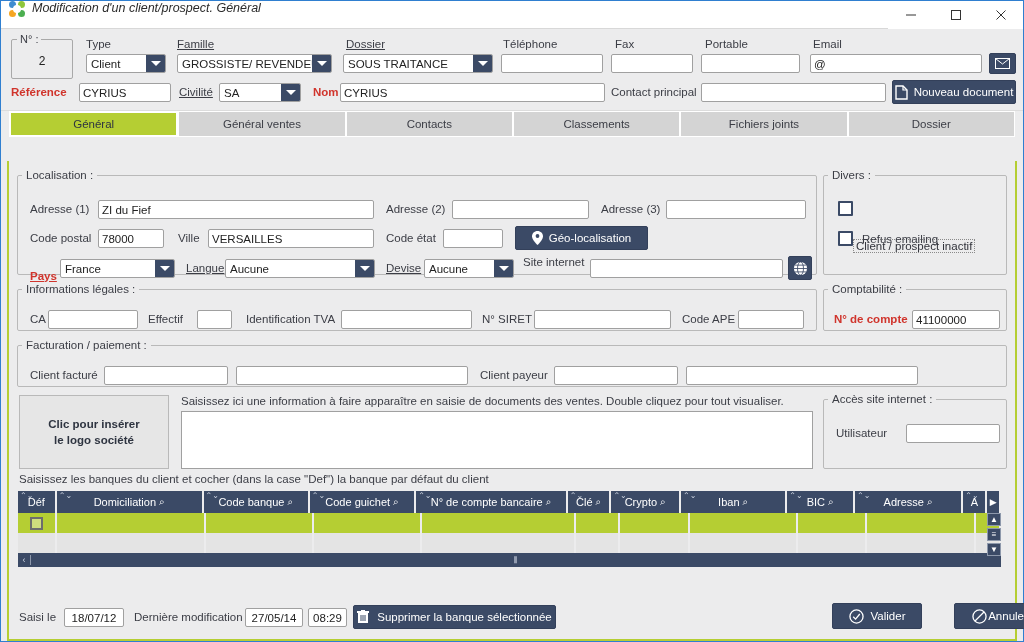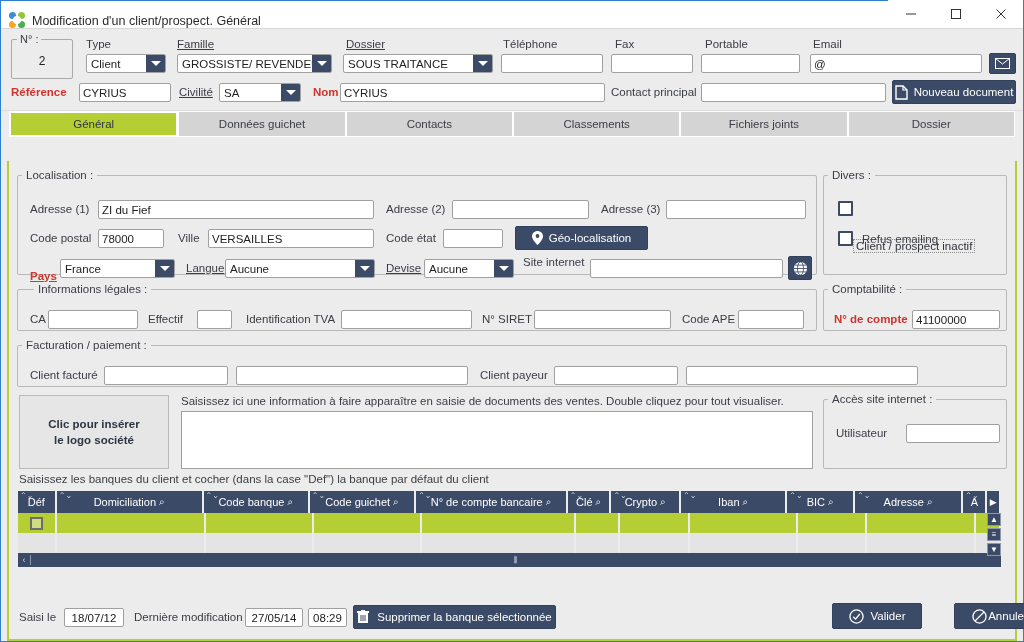--- a/index.html
+++ b/index.html
@@ -15,23 +15,24 @@
   .window {
     width: 1024px; height: 642px;
     border: 1px solid #2f7fd0;
     background: #ececed;
     position: relative;
     display: flex; flex-direction: column;
   }
   
   .titlebar {
     height: 28px; background: #ffffff;
-    display: flex; align-items: flex-end;
+    display: flex; align-items: flex-start;
     flex: 0 0 28px;
     border-bottom: 1px solid #d8d8d8;
+    font-style: italic;
   }
   .app-icon { width: 16px; height: 16px; margin-left: 8px; margin-right: 7px; position: relative; flex: 0 0 16px;}
   .app-icon .q { position: absolute; width: 7px; height: 7px; border-radius: 50%; }
   .app-icon .q1 { background: #3f8cd0; left: 0; top: 0; }
   .app-icon .q2 { background: #8fc63d; right: 0; top: 0; }
   .app-icon .q3 { background: #f5a623; left: 0; bottom: 0; }
   .app-icon .q4 { background: #4caf50; right: 0; bottom: 0; }
   .app-icon .ctr { position: absolute; left: 4px; top: 4px; width: 8px; height: 8px; border-radius: 50%; background: #ffffff; }
   .title-text { font-size: 12.5px; color: #2b2b2b; }
   .win-btns { margin-left: auto; display: flex; height: 28px; }
@@ -236,21 +237,21 @@
           <path d="M1 1 h7 l4 4 v9 h-11 z" fill="none" stroke="#fff" stroke-width="1.4"></path>
           <path d="M8 1 v4 h4" fill="none" stroke="#fff" stroke-width="1.2"></path>
         </svg>
       <span>Nouveau document</span>
     </div>
   </div>
 
   <div class="tabs">
     <div class="tabrow" style="height:26px;">
       <div class="tab active">Général</div>
-      <div class="tab">Données guichet</div>
+      <div class="tab">Général ventes</div>
       <div class="tab">Contacts</div>
       <div class="tab">Classements</div>
       <div class="tab">Fichiers joints</div>
       <div class="tab">Dossier</div>
     </div>
   </div>
 
   <div class="body-wrap">
 
     <fieldset class="grp" style="left:8px; top:8px; width:800px; height:106px;">
@@ -305,21 +306,21 @@
     </fieldset>
 
     <fieldset class="grp" style="left:814px; top:8px; width:184px; height:106px;">
       <legend>Divers :</legend>
       <span class="abs chk" style="left:14px; top:20px;"></span>
       <span class="abs dotted-lbl" style="left:29px; top:21px;margin-top:37px;">Client / prospect inactif</span>
       <span class="abs chk" style="left:14px; top:50px;"></span>
       <span class="abs lbl" style="left:38px; top:52px;">Refus emailing</span>
     </fieldset>
 
-    <fieldset class="grp" style="left:8px; top:122px; width:800px; height:48px;padding-left:12px;">
+    <fieldset class="grp" style="left:8px; top:122px; width:800px; height:48px;">
       <legend>Informations légales :</legend>
       <span class="abs lbl" style="left:12px; top:18px;">CA</span>
       <input class="abs tf" style="left: 30px; top: 15px; width: 90px;" value="">
       <span class="abs lbl" style="left:130px; top:18px;">Effectif</span>
       <input class="abs tf" style="left: 179px; top: 15px; width: 35px;" value="">
       <span class="abs lbl" style="left:228px; top:18px;">Identification TVA</span>
       <input class="abs tf" style="left: 323px; top: 15px; width: 131px;" value="">
       <span class="abs lbl" style="left:464px; top:18px;">N° SIRET</span>
       <input class="abs tf" style="left: 516px; top: 15px; width: 137px;" value="">
       <span class="abs lbl" style="left:664px; top:18px;">Code APE</span>

